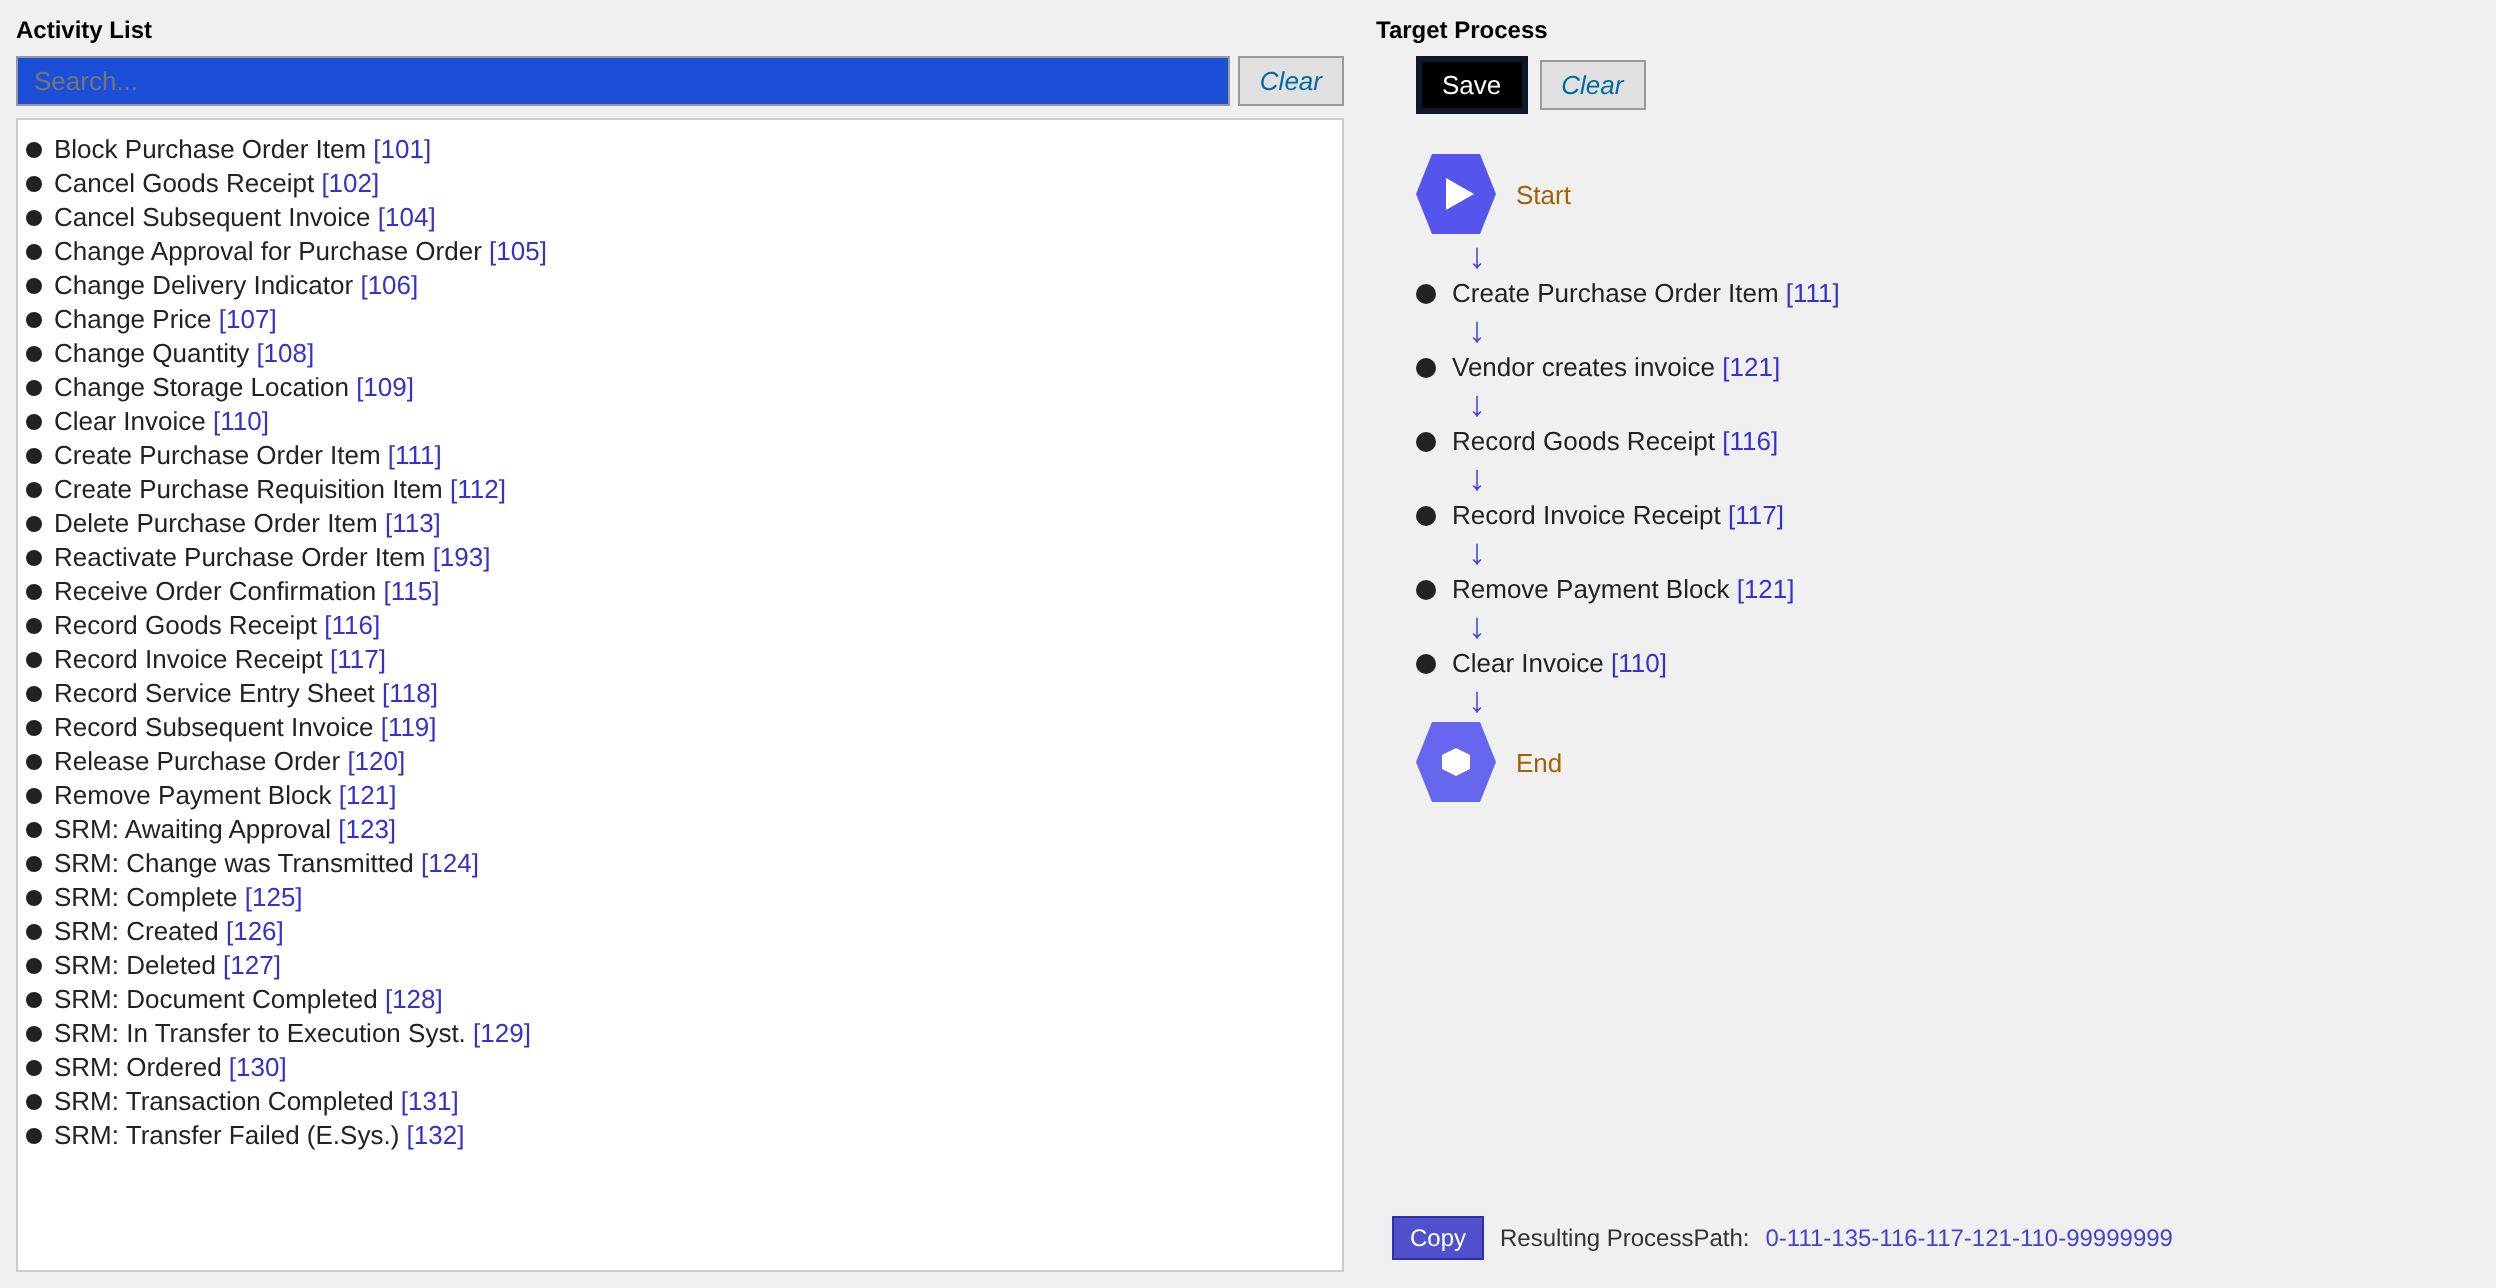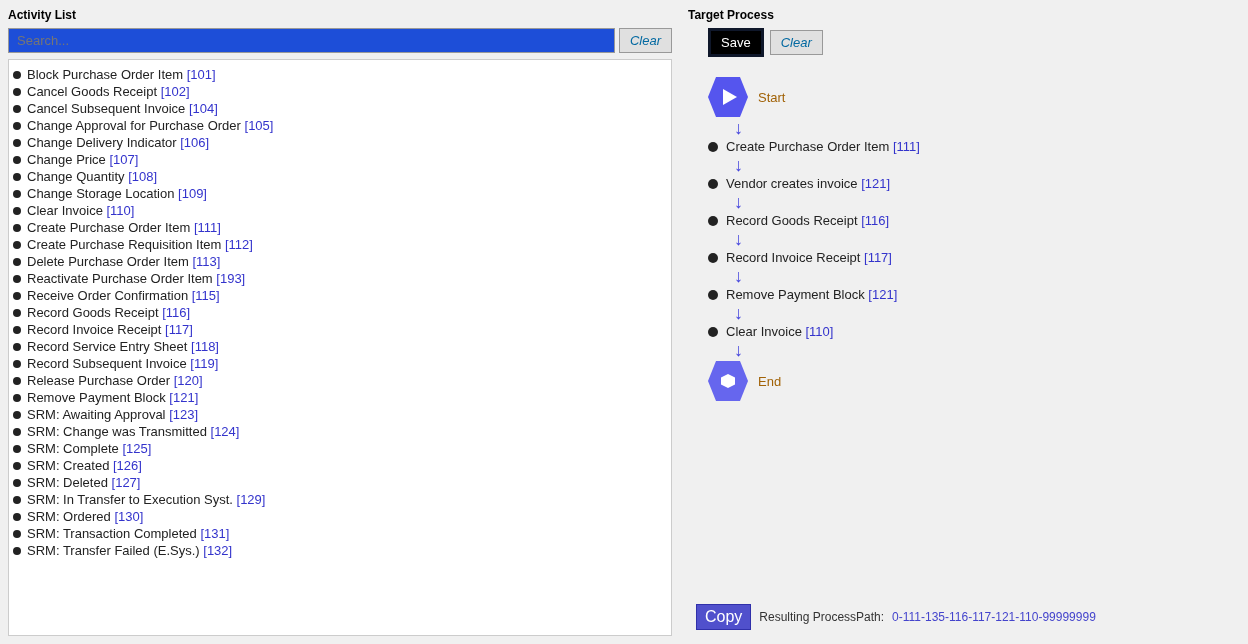--- a/index.html
+++ b/index.html
@@ -198,21 +198,21 @@
       align-items: center;
       gap: 8px;
       background: #f0f0f0;
     }
 
     .btn-copy {
       background: #5050cc;
       color: #fff;
       border: 1px solid #3030aa;
       padding: 3px 8px;
-      font-size: 16px;
+      font-size: 12px;
       cursor: pointer;
     }
 
     .result-label {
       color: #333;
       font-size: 12px;
     }
 
     .result-path {
       color: #4444cc;
@@ -343,20 +343,24 @@
         <span class="bullet"></span>
         <span class="activity-label">SRM: Complete <span class="activity-num">[125]</span></span>
       </div>
       <div class="activity-item">
         <span class="bullet"></span>
         <span class="activity-label">SRM: Created <span class="activity-num">[126]</span></span>
       </div>
       <div class="activity-item">
         <span class="bullet"></span>
         <span class="activity-label">SRM: Deleted <span class="activity-num">[127]</span></span>
+      </div>
+      <div class="activity-item">
+        <span class="bullet"></span>
+        <span class="activity-label">SRM: Document Completed <span class="activity-num">[128]</span></span>
       </div>
       <div class="activity-item">
         <span class="bullet"></span>
         <span class="activity-label">SRM: In Transfer to Execution Syst. <span class="activity-num">[129]</span></span>
       </div>
       <div class="activity-item">
         <span class="bullet"></span>
         <span class="activity-label">SRM: Ordered <span class="activity-num">[130]</span></span>
       </div>
       <div class="activity-item">

